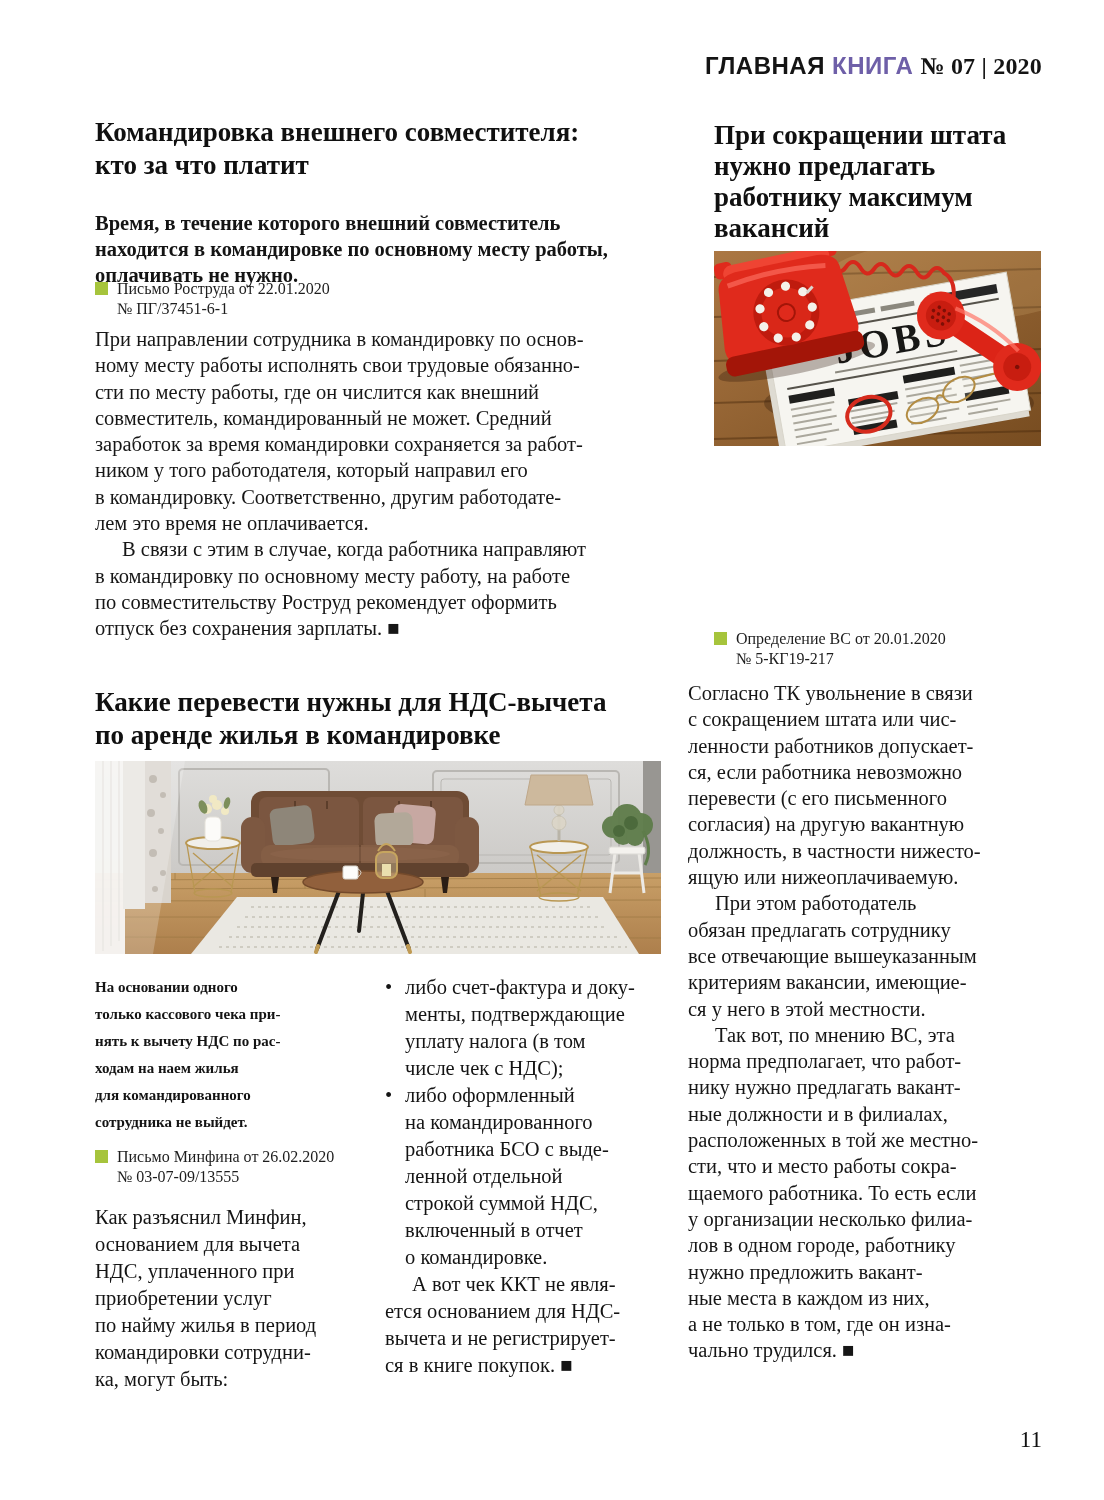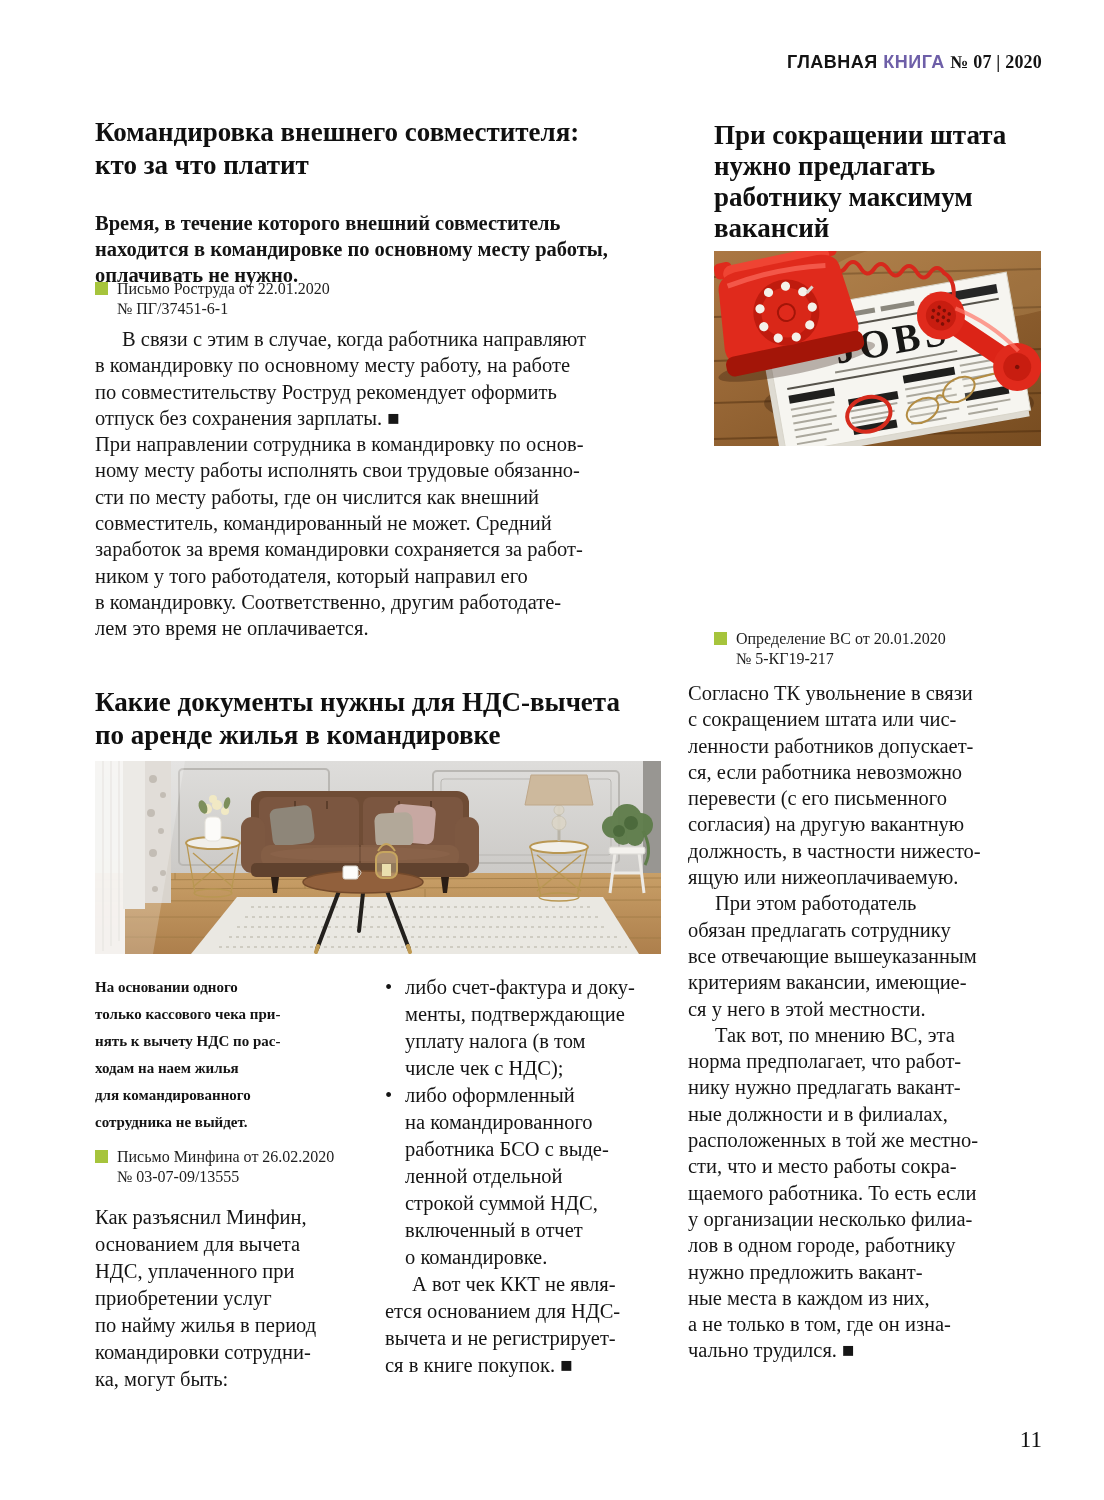--- a/index.html
+++ b/index.html
@@ -6,21 +6,21 @@
   .page {
     position:relative; width:1104px; height:1500px; margin:0 auto;
     background:#ffffff; overflow:hidden;
     font-family:"Liberation Serif", serif; color:#141414;
   }
 
   
   .masthead {
     position:absolute; top:52px; right:62px;
     font-family:"Liberation Sans", sans-serif; font-weight:700;
-    font-size:18px; letter-spacing:.5px; color:#141414; white-space:nowrap;
+    font-size:24px; letter-spacing:.5px; color:#141414; white-space:nowrap;
   }
   .masthead .accent { color:#6e5fa8; }
   .masthead .issue { font-family:"Liberation Serif", serif; font-weight:700; letter-spacing:.2px; }
 
   .headline {
     position:absolute; font-weight:700; color:#101010;
     white-space:pre-line; margin:0;
   }
   #a1-title { left:95px; top:116px; width:572px; font-size:27px; line-height:33px; }
   #a2-title { left:95px; top:686px; width:572px; font-size:27px; line-height:33px; }
@@ -78,35 +78,35 @@
 кто за что платит</h1>
   <p class="lead" id="a1-lead">Время, в течение которого внешний совместитель
 находится в командировке по основному месту работы,
 оплачивать не нужно.</p>
   <div class="source" id="a1-source">
     <span class="sq"></span>
     <span class="lines">Письмо Роструда от 22.01.2020
 № ПГ/37451-6-1</span>
   </div>
   <div class="body-text" id="a1-body">
-    <p class="para indent">В связи с этим в случае, когда работника направляют
-в командировку по основному месту работу, на работе
-по совместительству Роструд рекомендует оформить
-отпуск без сохранения зарплаты. ■</p>
     <p class="para">При направлении сотрудника в командировку по основ-
 ному месту работы исполнять свои трудовые обязанно-
 сти по месту работы, где он числится как внешний
 совместитель, командированный не может. Средний
 заработок за время командировки сохраняется за работ-
 ником у того работодателя, который направил его
 в командировку. Соответственно, другим работодате-
 лем это время не оплачивается.</p>
-  </div>
-
-  <h1 class="headline" id="a2-title">Какие документы нужны для НДС-вычета
+    <p class="para indent">В связи с этим в случае, когда работника направляют
+в командировку по основному месту работу, на работе
+по совместительству Роструд рекомендует оформить
+отпуск без сохранения зарплаты. ■</p>
+  </div>
+
+  <h1 class="headline" id="a2-title">Какие перевести нужны для НДС-вычета
 по аренде жилья в командировке</h1>
 
   <svg class="photo" id="a2-photo" viewBox="0 0 566 193" xmlns="http://www.w3.org/2000/svg">
     <defs>
       <linearGradient id="g-wall" x1="0" y1="0" x2="0" y2="1">
         <stop offset="0" stop-color="#dedddb"></stop>
           <stop offset="1" stop-color="#cbc9c6"></stop>
       </linearGradient>
       <linearGradient id="g-floor" x1="0" y1="0" x2="0" y2="1">
         <stop offset="0" stop-color="#c89f67"></stop>

